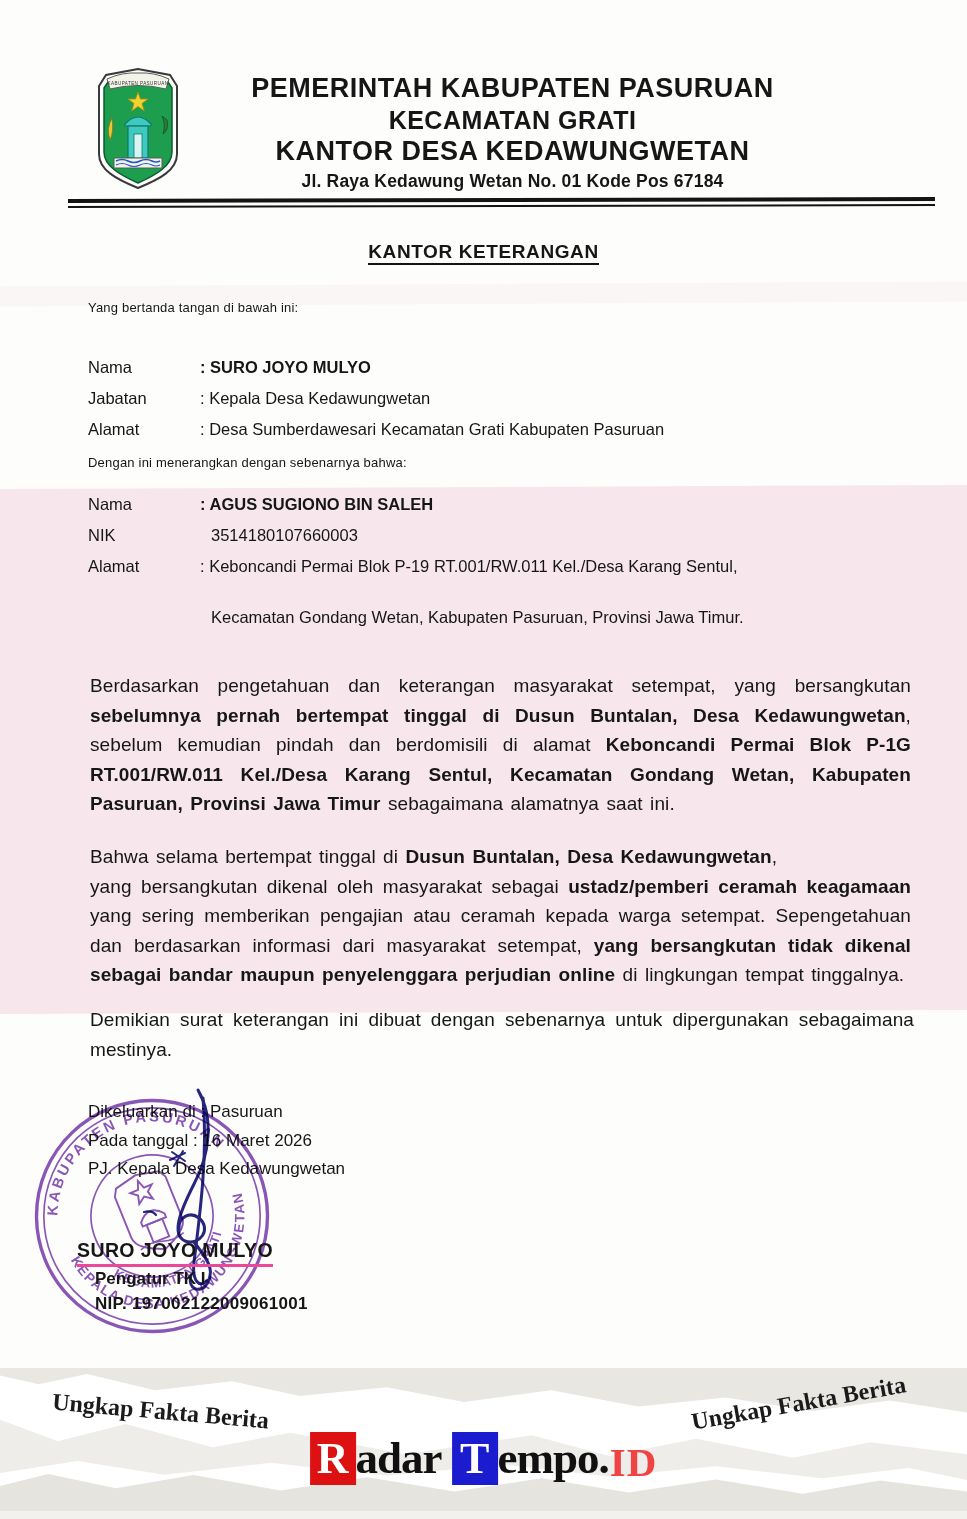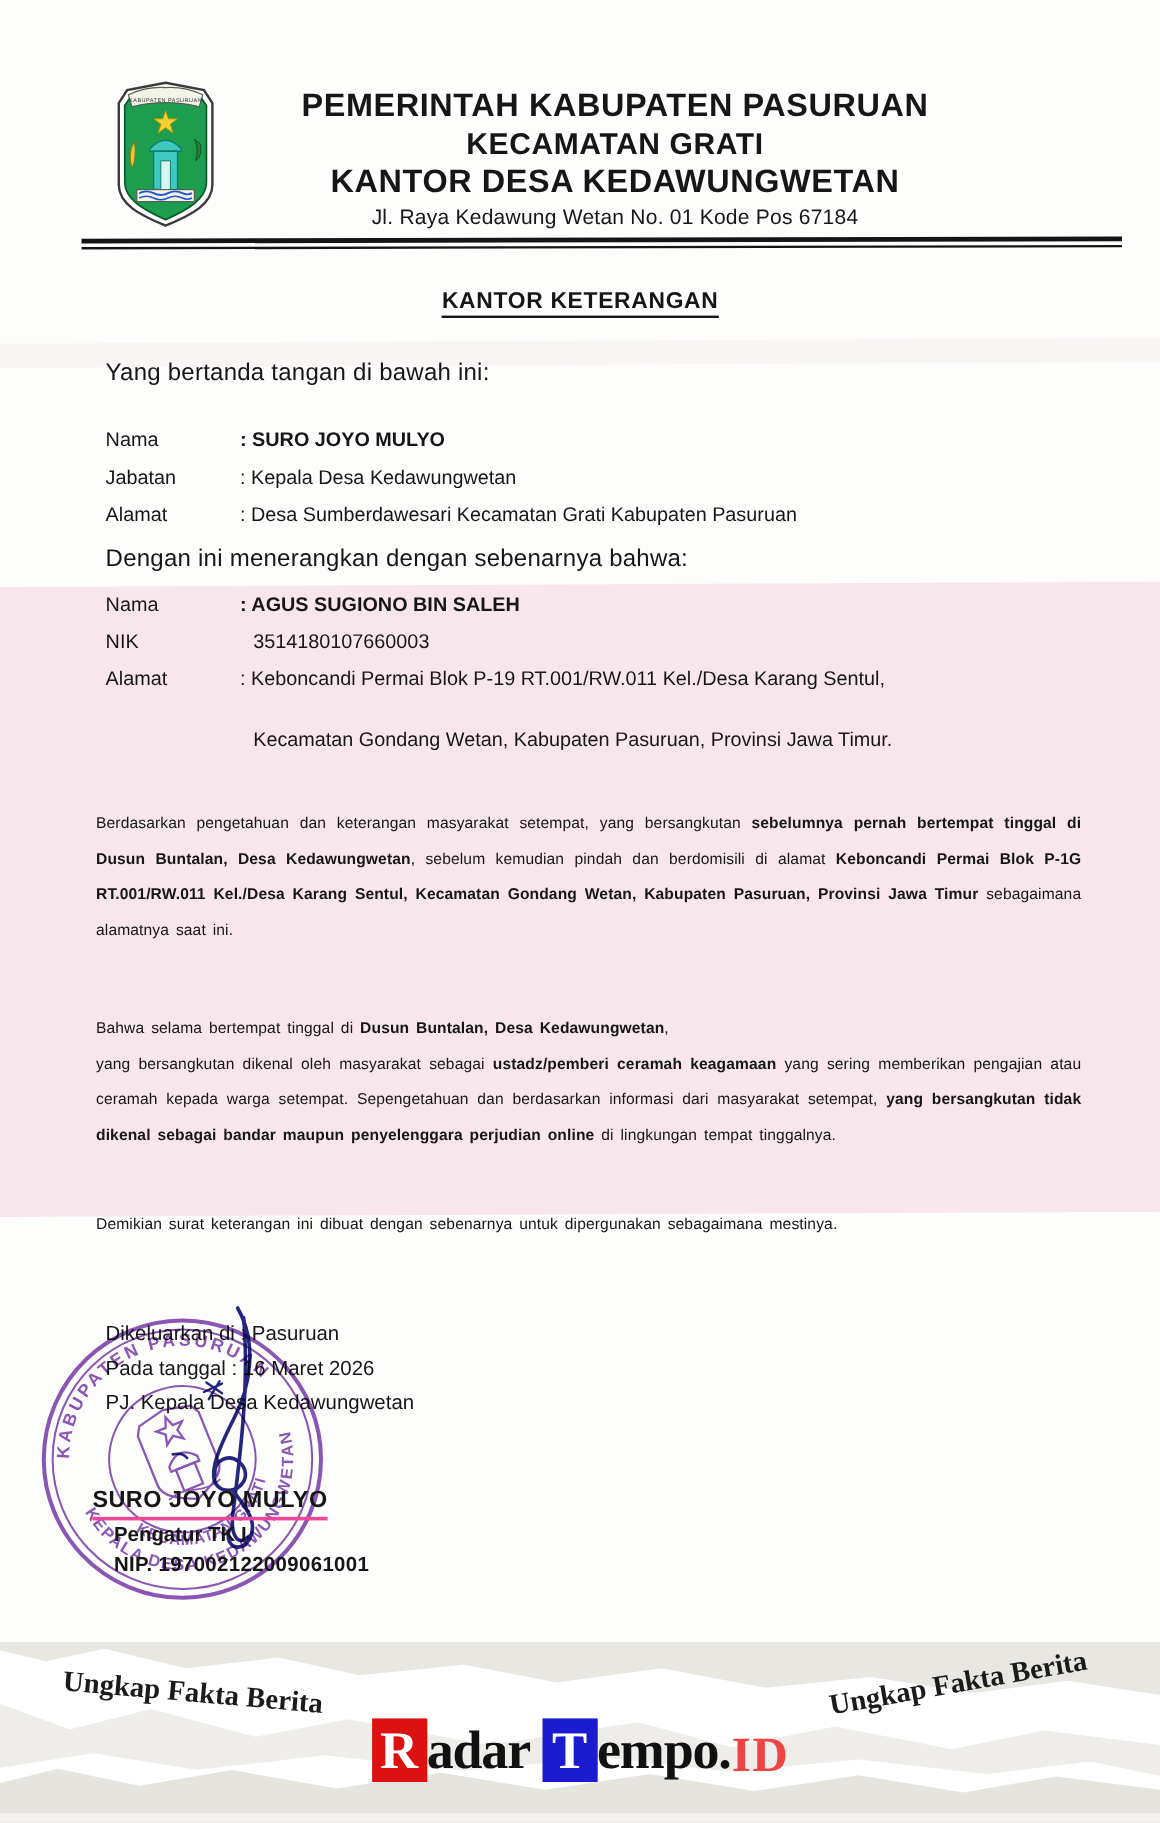--- a/index.html
+++ b/index.html
@@ -18,49 +18,49 @@
     position:absolute;left:-10px;right:-10px;top:284px;height:20px;
     background:rgba(247,231,236,.35);transform:rotate(-0.3deg);
   }
 
   
   .emblem{position:absolute;left:92px;top:66px;width:92px;height:126px;}
   .lh-text{position:absolute;left:170px;top:72px;width:685px;text-align:center;line-height:1.22;}
   .lh1{font-size:27px;font-weight:700;letter-spacing:.5px;}
   .lh2{font-size:25px;font-weight:700;letter-spacing:.5px;}
   .lh3{font-size:27px;font-weight:700;letter-spacing:.5px;}
-  .lh4{font-size:17.5px;font-weight:400;margin-top:3px;letter-spacing:.2px;}
+  .lh4{font-size:17.5px;font-weight:700;margin-top:3px;letter-spacing:.2px;}
   .rule{
     position:absolute;left:68px;right:32px;top:198px;height:3px;
     border-top:4px solid #141414;border-bottom:2px solid #141414;
     transform:rotate(-0.12deg);
   }
 
   .title{
     position:absolute;left:0;right:0;top:241px;text-align:center;
     font-size:19px;font-weight:700;letter-spacing:.6px;
   }
   .title span{border-bottom:2.5px solid #141414;padding-bottom:1px;}
 
-  .line{position:absolute;font-size:20px;letter-spacing:.2px;}
+  .line{position:absolute;font-size:13px;letter-spacing:.2px;}
   .opening{left:88px;top:300px;}
 
   .rows{position:absolute;left:88px;width:820px;font-size:16.5px;}
   .rows1{top:352px;}
   .rows2{top:489px;}
   .row{display:flex;line-height:31px;}
   .row-label{width:112px;flex:0 0 112px;}
   .row-value{flex:1;}
   .row-value.b{font-weight:700;}
   .row-value.no-colon{padding-left:11px;}
   .row-value .l2{display:block;padding-left:11px;margin-top:20px;}
   .stmt-intro{left:88px;top:455px;}
 
   .para{
-    position:absolute;left:80px;width:821px;font-size:13px;line-height:29.5px;
+    position:absolute;left:90px;width:821px;font-size:19px;line-height:29.5px;
     text-align:justify;word-spacing:2px;letter-spacing:.1px;margin-top:48px;
   }
   .p1{top:623px;}
   .p2{top:794px;}
   .p3{top:957px;width:824px;}
   .para b{font-weight:700;}
 
   .issued{position:absolute;left:88px;top:1098px;font-size:17px;line-height:28.5px;}
 
   .stamp{position:absolute;left:26px;top:1090px;width:252px;height:252px;mix-blend-mode:multiply;opacity:.88;}

